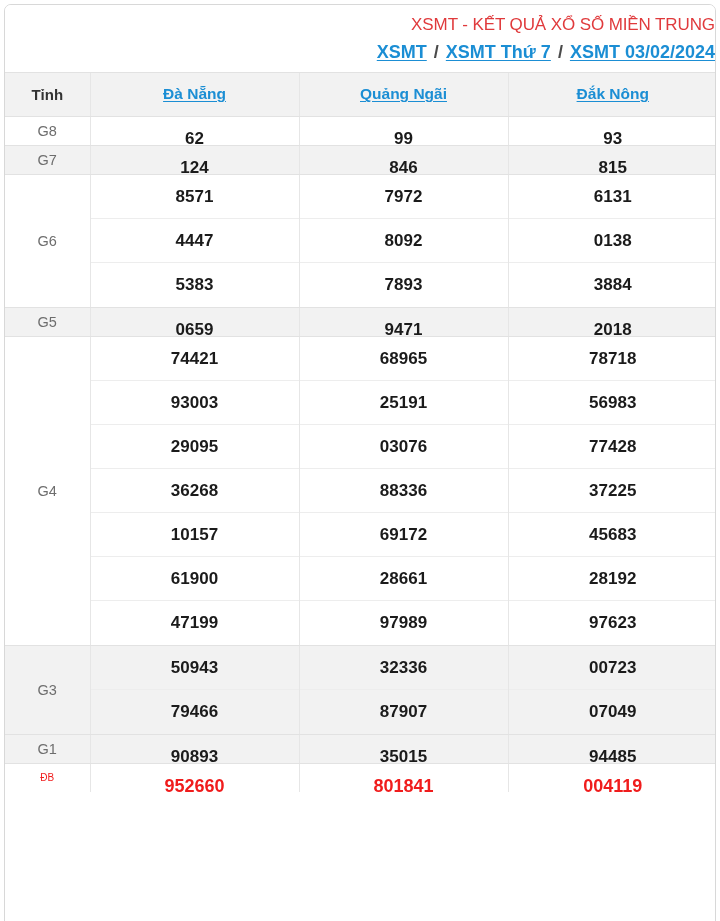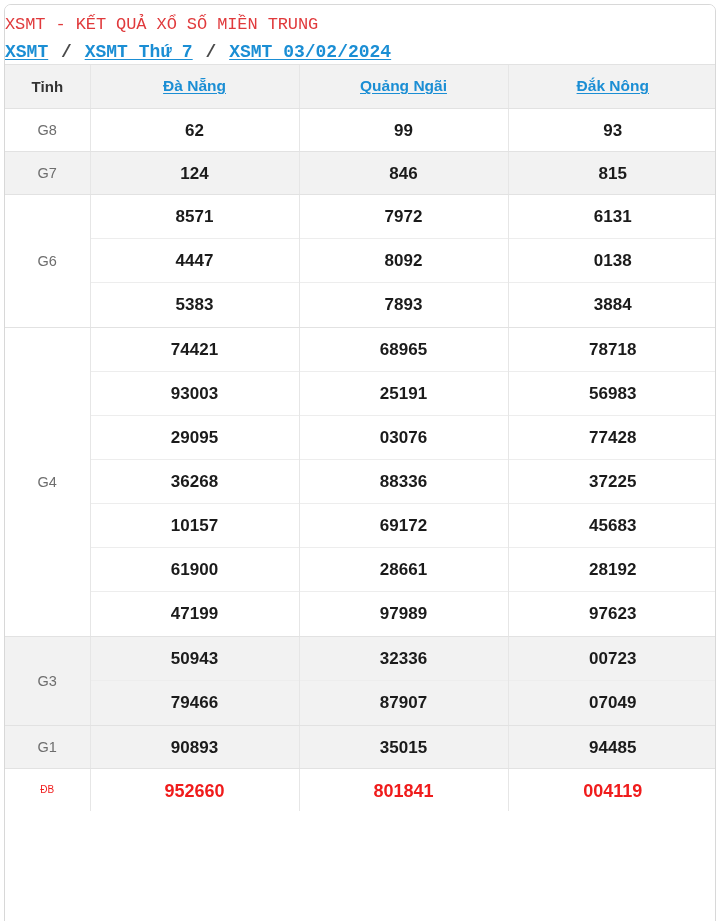--- a/index.html
+++ b/index.html
@@ -24,24 +24,23 @@
     height: 930px;
     background: #ffffff;
     border: 1px solid #d8d8d8;
     border-radius: 7px;
     overflow: hidden;
   }
 
   
   .head {
     background: #ffffff;
-    padding: 9px 0 2px 0;
-    text-align: left;
+    padding: 9px 0 10px 0;
+    text-align: right;
     border-bottom: 1px solid #e2e2e2;
-    font-family: Liberation Mono, monospace;
   }
   .head-title {
     color: #e03a3c;
     font-size: 17px;
     font-weight: 400;
     letter-spacing: -0.1px;
     line-height: 22px;
     white-space: nowrap;
   }
   .crumbs {
@@ -114,21 +113,21 @@
     display: block;
     width: 100%;
     line-height: 44px;
     height: 44px;
     font-size: 17px;
     font-weight: 700;
     color: #1b1b1b;
     border-bottom: 1px solid #ededed;
   }
   .stack .n:last-child { border-bottom: none; }
-  .stack.one .n { line-height: 44px; height: 42px; }
+  .stack.one .n { line-height: 44px; height: 28px; }
 
   td.num.db .stack .n {
     color: #f01c1c;
     font-size: 18px;
     font-weight: 700;
   }
   tr.prow.last > td { border-bottom: none; }
 </style>
 </head>
 <body>
@@ -222,20 +221,38 @@
               </span>
             </td>
             <td class="num">
               <span class="stack">
                 <span class="n">6131</span>
                 <span class="n">0138</span>
                 <span class="n">3884</span>
               </span>
             </td>
           </tr>
+          <tr class="prow alt">
+            <td class="lbl">G5</td>
+            <td class="num">
+              <span class="stack one">
+                <span class="n">0659</span>
+              </span>
+            </td>
+            <td class="num">
+              <span class="stack one">
+                <span class="n">9471</span>
+              </span>
+            </td>
+            <td class="num">
+              <span class="stack one">
+                <span class="n">2018</span>
+              </span>
+            </td>
+          </tr>
           <tr class="prow plain">
             <td class="lbl">G4</td>
             <td class="num">
               <span class="stack">
                 <span class="n">74421</span>
                 <span class="n">93003</span>
                 <span class="n">29095</span>
                 <span class="n">36268</span>
                 <span class="n">10157</span>
                 <span class="n">61900</span>

